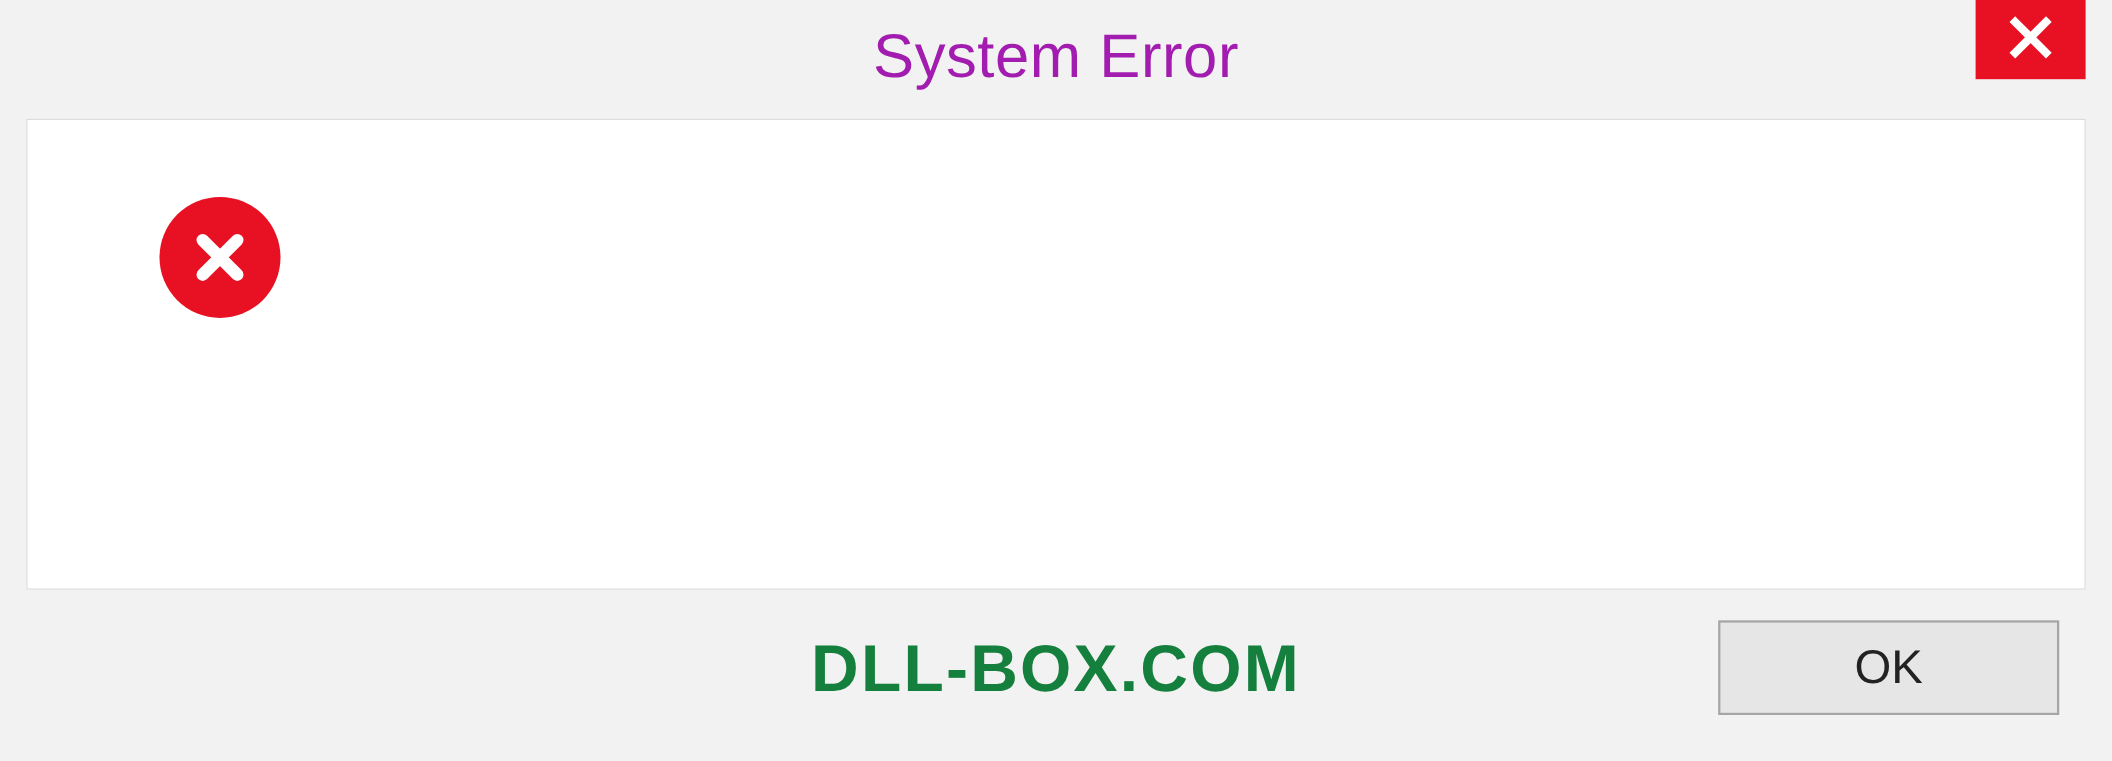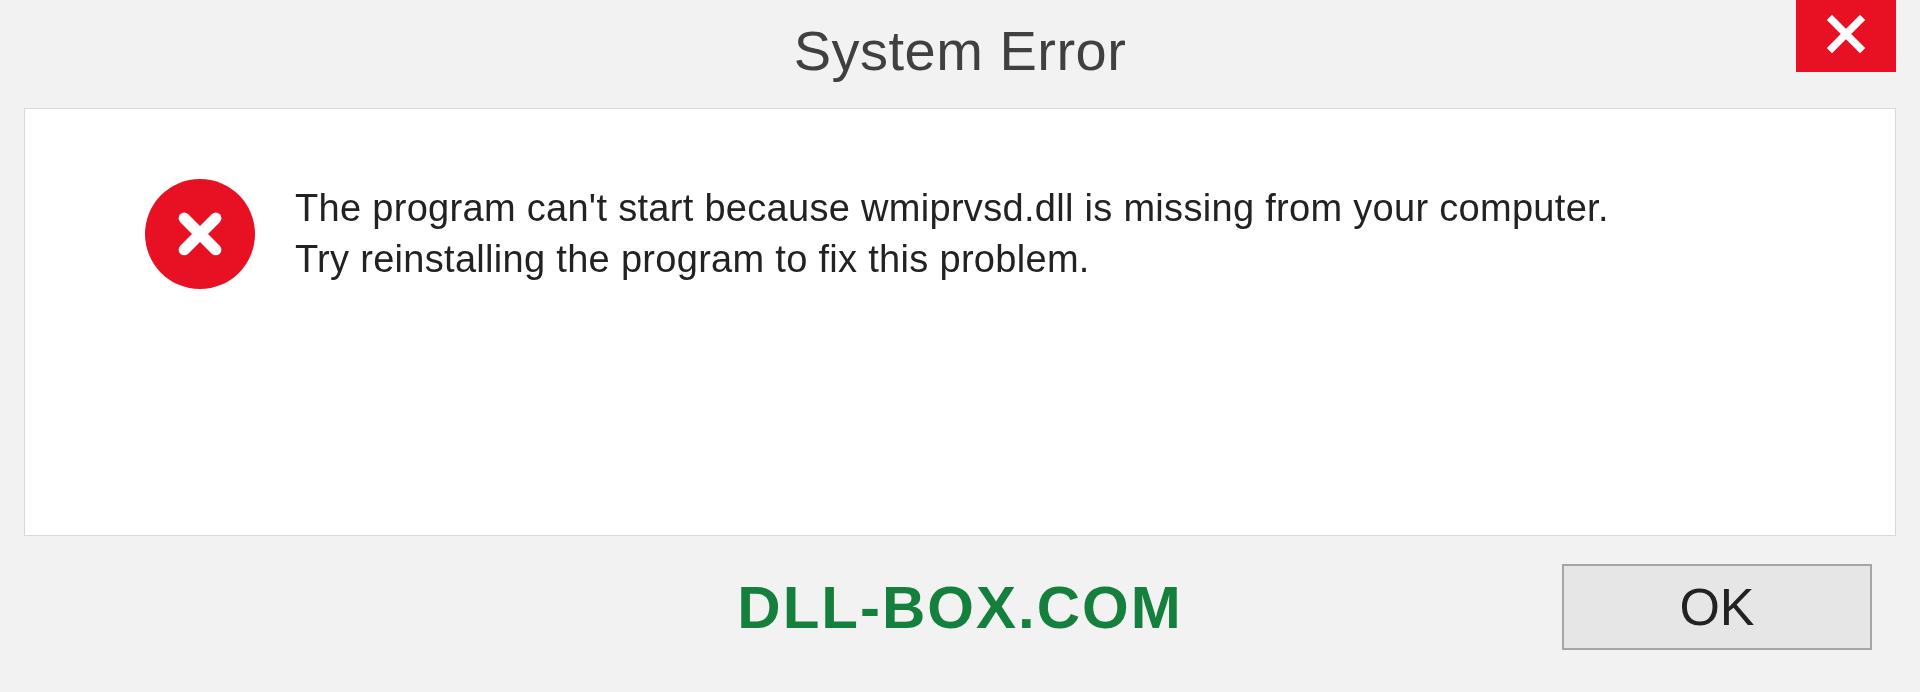--- a/index.html
+++ b/index.html
@@ -18,21 +18,21 @@
     .titlebar {
       position: relative;
       height: 100px;
       display: flex;
       align-items: center;
       justify-content: center;
     }
     .title-text {
       font-size: 56px;
       font-weight: 400;
-      color: #404040;
+      color: #a21caf;
       text-align: center;
       letter-spacing: 0.5px;
     }
     .close-btn {
       position: absolute;
       top: 0;
       right: 24px;
       width: 100px;
       height: 72px;
       background: #e81123;
@@ -115,21 +115,21 @@
     }
     .ok-btn {
       position: relative;
       width: 310px;
       height: 86px;
       background: #e6e6e6;
       border: 2px solid #a5a5a5;
       display: flex;
       align-items: center;
       justify-content: center;
-      font-size: 52px;
+      font-size: 43px;
       color: #222;
       cursor: pointer;
       z-index: 2;
     }
   </style>
 </head>
 <body>
 
 <div class="titlebar">
   <div class="title-text">System Error</div>
@@ -145,22 +145,18 @@
 
 <div class="content-panel">
   <div class="error-icon-wrap">
     <div class="error-icon-circle">
       <svg viewBox="0 0 24 24">
         <line x1="5" y1="5" x2="19" y2="19" stroke="#ffffff" stroke-width="5" stroke-linecap="round"></line>
         <line x1="19" y1="5" x2="5" y2="19" stroke="#ffffff" stroke-width="5" stroke-linecap="round"></line>
       </svg>
     </div>
   </div>
-  <div class="message-block">
-    <div class="message-line">The program can't start because wmiprvsd.dll is missing from your computer.</div>
-    <div class="message-line">Try reinstalling the program to fix this problem.</div>
-  </div>
 </div>
 
 <div class="footer">
   <div class="watermark">DLL-BOX.COM</div>
   <div class="ok-btn">OK</div>
 </div>
 
 </body></html>

